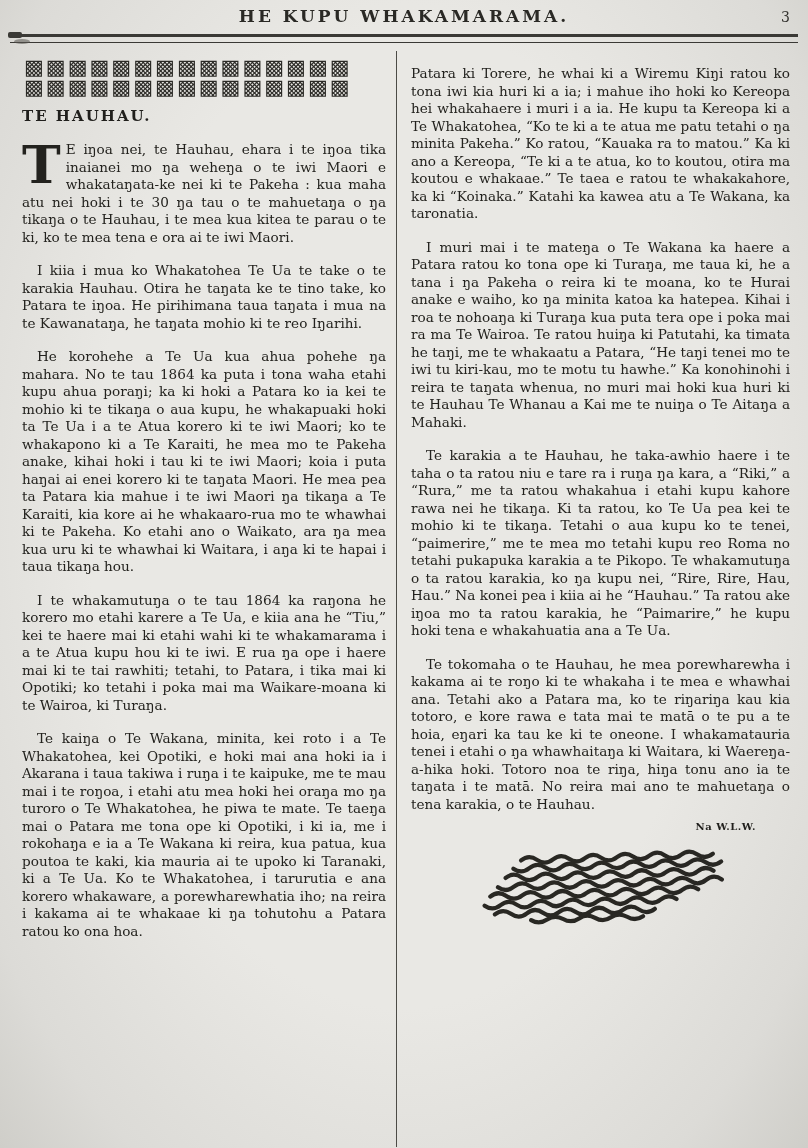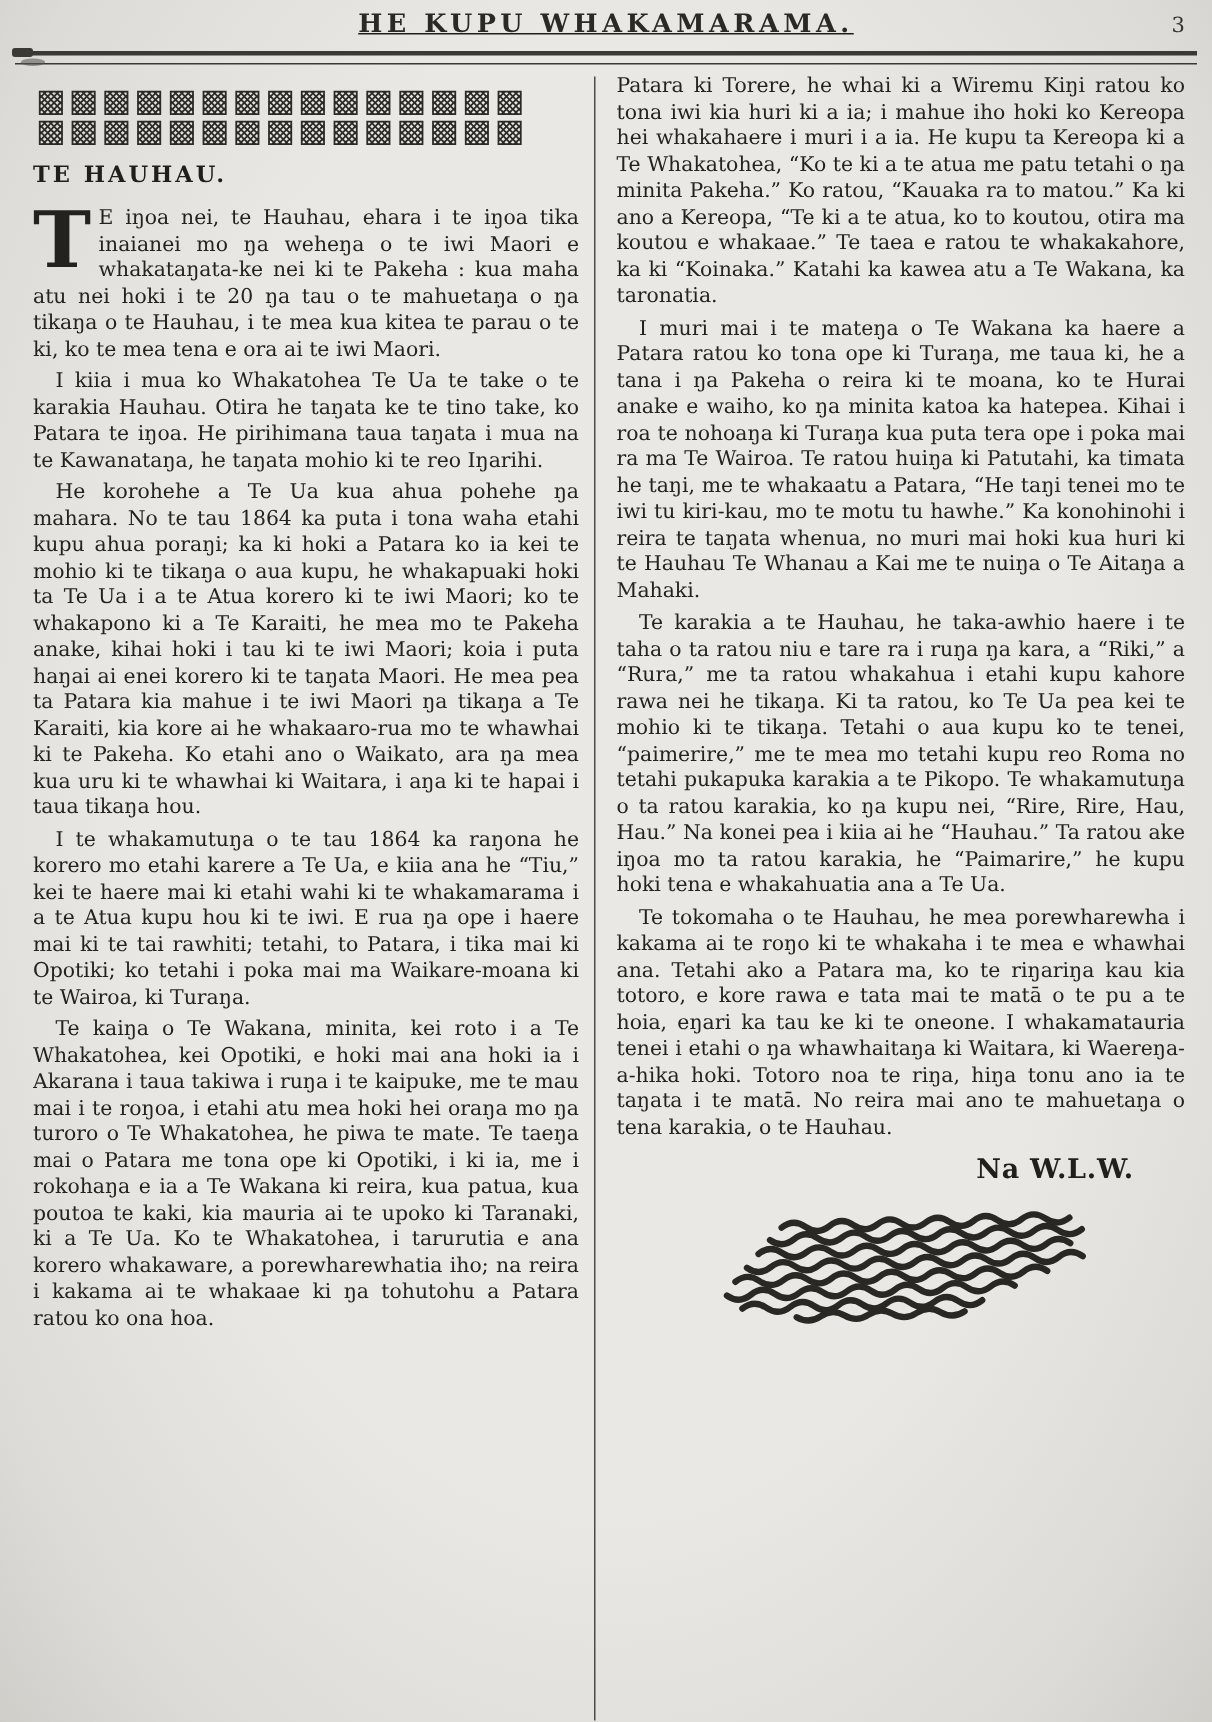--- a/index.html
+++ b/index.html
@@ -15,21 +15,21 @@
     width: 808px;
     height: 1148px;
     box-sizing: border-box;
     background: radial-gradient(ellipse at 50% 45%, #e9e8e4 55%, #dcdbd7 85%, #cfcec9 100%);
     color: #201f1c;
     font-family: "DejaVu Serif", "Liberation Serif", serif;
     overflow: hidden;
   }
   
   .masthead { position: relative; padding-top: 6px; }
-  .masthead-row { position: relative; height: 24px; text-decoration: underline; }
+  .masthead-row { position: relative; height: 24px; }
   .journal-title {
     margin: 0;
     text-align: center;
     font-size: 17px;
     font-weight: bold;
     letter-spacing: 3px;
     color: #2a2925;
   }
   .page-number {
     position: absolute;
@@ -89,40 +89,40 @@
     overflow: hidden;
   }
   .article-title {
     margin: 10px 0 12px 0;
     text-align: left;
     font-size: 15px;
     font-weight: bold;
     letter-spacing: 2px;
   }
   .para {
-    margin: 0 0 4px 0;
+    margin: 16px 0 4px 0;
     font-size: 13.6px;
     line-height: 17.5px;
     text-align: justify;
     color: #23221e;
   }
   .para.indent { text-indent: 15px; }
   .drop-cap {
     float: left;
     font-size: 52px;
     line-height: 44px;
     padding: 2px 5px 0 0;
     font-weight: bold;
     color: #23221e;
   }
   
   .signature {
     margin: 8px 34px 0 0;
     text-align: right;
-    font-size: 18px;
+    font-size: 10px;
     font-weight: bold;
     letter-spacing: .5px;
   }
   .tailpiece {
     margin: 18px 20px 0 auto;
     width: 300px;
     transform: rotate(-2deg);
   }
   .tailpiece svg { display: block; }
 </style>
@@ -145,21 +145,21 @@
 
     <section class="col col-left">
       <div class="ornament-band">
         <div class="orn-row">▩▩▩▩▩▩▩▩▩▩▩▩▩▩▩</div>
         <div class="orn-row">▩▩▩▩▩▩▩▩▩▩▩▩▩▩▩</div>
       </div>
 
       <h2 class="article-title">TE HAUHAU.</h2>
 
       <p class="para first">
-        <span class="drop-cap">T</span><span>E iŋoa nei, te Hauhau, ehara i te iŋoa tika inaianei mo ŋa weheŋa o te iwi Maori e whakataŋata-ke nei ki te Pakeha : kua maha atu nei hoki i te 20 ŋa tau o te mahuetaŋa o ŋa tikaŋa o te Hauhau, i te mea kua kitea te parau o te ki, ko te mea tena e ora ai te iwi Maori.</span>
+        <span class="drop-cap">T</span><span>E iŋoa nei, te Hauhau, ehara i te iŋoa tika inaianei mo ŋa weheŋa o te iwi Maori e whakataŋata-ke nei ki te Pakeha : kua maha atu nei hoki i te 30 ŋa tau o te mahuetaŋa o ŋa tikaŋa o te Hauhau, i te mea kua kitea te parau o te ki, ko te mea tena e ora ai te iwi Maori.</span>
       </p>
       <p class="para indent">I kiia i mua ko Whakatohea Te Ua te take o te karakia Hauhau. Otira he taŋata ke te tino take, ko Patara te iŋoa. He pirihimana taua taŋata i mua na te Kawanataŋa, he taŋata mohio ki te reo Iŋarihi.</p>
       <p class="para indent">He korohehe a Te Ua kua ahua pohehe ŋa mahara. No te tau 1864 ka puta i tona waha etahi kupu ahua poraŋi; ka ki hoki a Patara ko ia kei te mohio ki te tikaŋa o aua kupu, he whakapuaki hoki ta Te Ua i a te Atua korero ki te iwi Maori; ko te whakapono ki a Te Karaiti, he mea mo te Pakeha anake, kihai hoki i tau ki te iwi Maori; koia i puta haŋai ai enei korero ki te taŋata Maori. He mea pea ta Patara kia mahue i te iwi Maori ŋa tikaŋa a Te Karaiti, kia kore ai he whakaaro-rua mo te whawhai ki te Pakeha. Ko etahi ano o Waikato, ara ŋa mea kua uru ki te whawhai ki Waitara, i aŋa ki te hapai i taua tikaŋa hou.</p>
       <p class="para indent">I te whakamutuŋa o te tau 1864 ka raŋona he korero mo etahi karere a Te Ua, e kiia ana he “Tiu,” kei te haere mai ki etahi wahi ki te whakamarama i a te Atua kupu hou ki te iwi. E rua ŋa ope i haere mai ki te tai rawhiti; tetahi, to Patara, i tika mai ki Opotiki; ko tetahi i poka mai ma Waikare-moana ki te Wairoa, ki Turaŋa.</p>
       <p class="para indent">Te kaiŋa o Te Wakana, minita, kei roto i a Te Whakatohea, kei Opotiki, e hoki mai ana hoki ia i Akarana i taua takiwa i ruŋa i te kaipuke, me te mau mai i te roŋoa, i etahi atu mea hoki hei oraŋa mo ŋa turoro o Te Whakatohea, he piwa te mate. Te taeŋa mai o Patara me tona ope ki Opotiki, i ki ia, me i rokohaŋa e ia a Te Wakana ki reira, kua patua, kua poutoa te kaki, kia mauria ai te upoko ki Taranaki, ki a Te Ua. Ko te Whakatohea, i tarurutia e ana korero whakaware, a porewharewhatia iho; na reira i kakama ai te whakaae ki ŋa tohutohu a Patara ratou ko ona hoa.</p>
     </section>
 
     <div class="col-divider"></div>
 
     <section class="col col-right">

